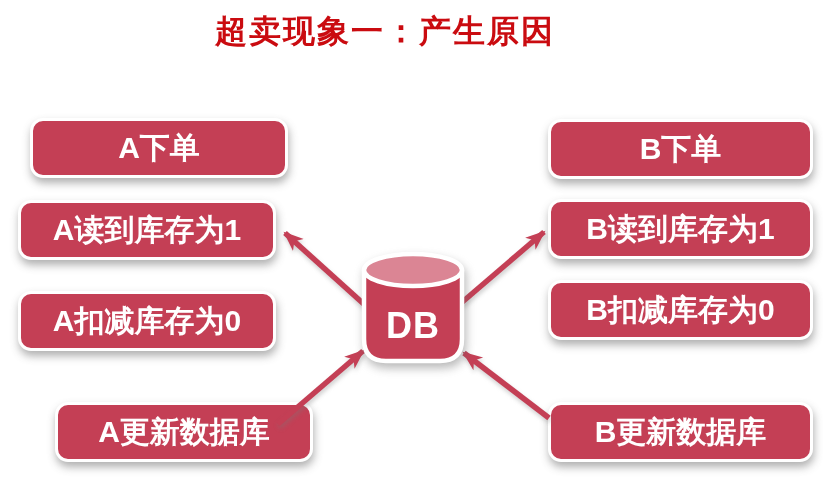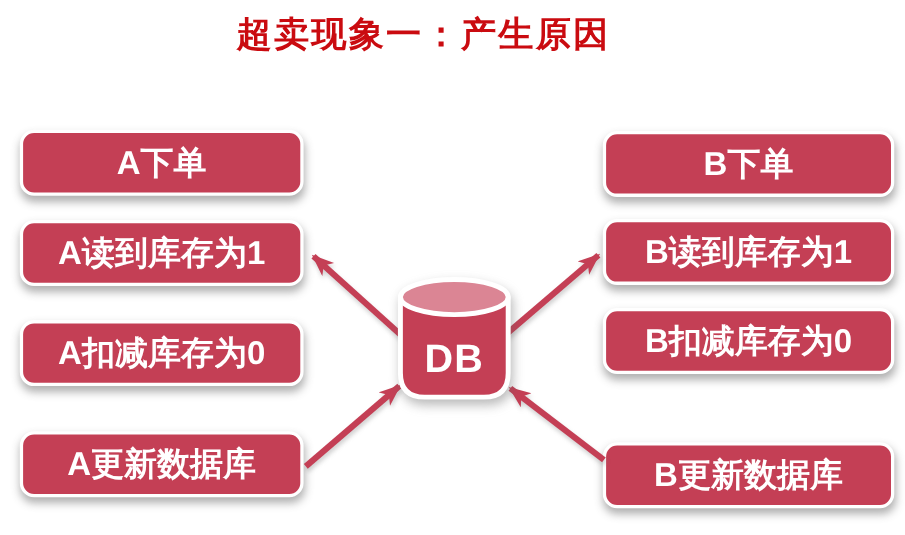--- a/index.html
+++ b/index.html
@@ -33,21 +33,21 @@
     border-radius:13px;
     box-shadow:1px 5px 8px rgba(80,80,80,0.45);
     display:flex;align-items:center;justify-content:center;
     color:var(--box-text,#fff);
     font-size:30px;
     font-weight:bold;
     white-space:nowrap;
   }
   .col-left{left:18px;}
   .col-right{left:548px;width:259px;}
-  .a1{top:118px;} .a2{top:200px;} .a3{top:291px;} .a4{top:392px;}
+  .a1{top:118px;margin-left:12px;} .a2{top:200px;} .a3{top:291px;} .a4{top:402px;margin-left:37px;}
   .b1{top:119px;text-align:right;} .b2{top:199px;} .b3{top:280px;} .b4{top:402px;}
   .diagram-svg{
     position:absolute;left:0;top:0;width:823px;height:486px;
     pointer-events:none;
   }
   .arrow-line{
     stroke:var(--shape-red,#C43F55);
     stroke-width:5.5;
     fill:none;
   }

